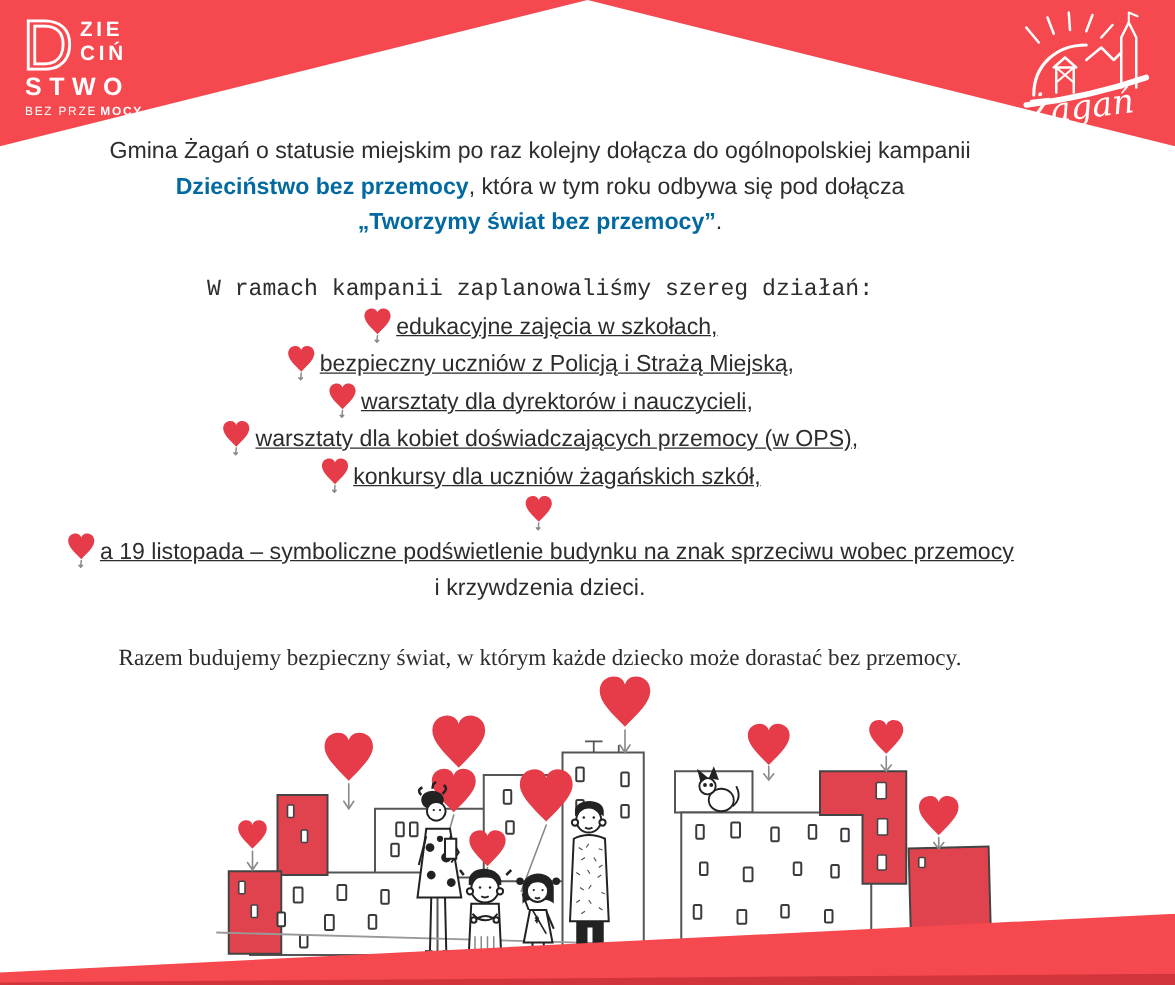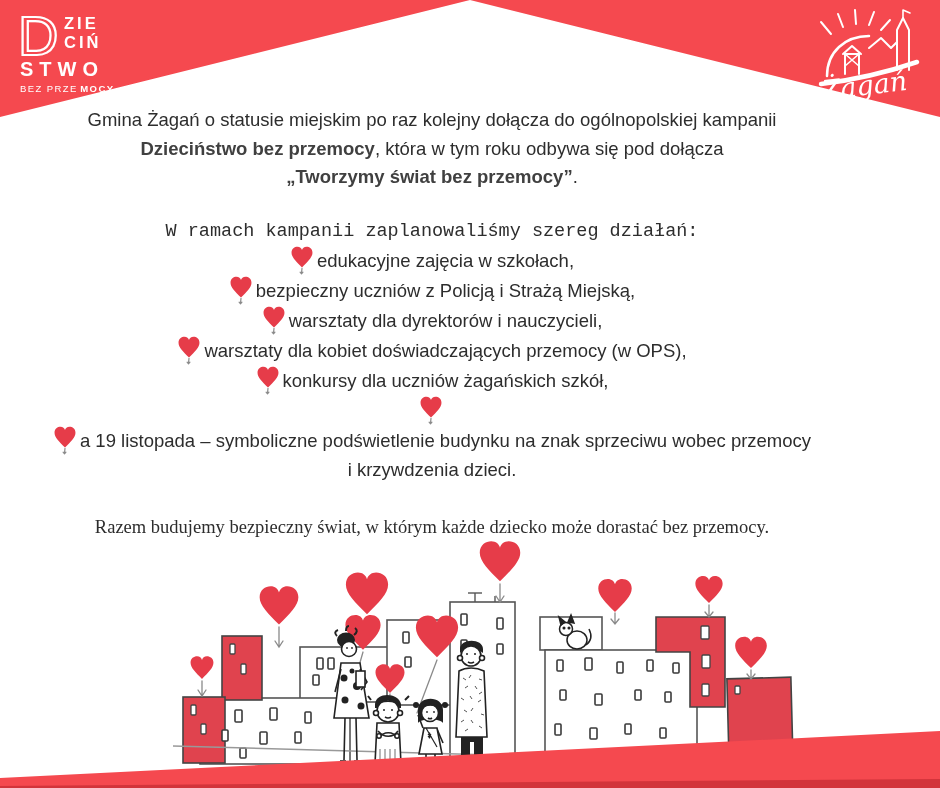--- a/index.html
+++ b/index.html
@@ -14,24 +14,24 @@
     background:#f5494f;
     clip-path:polygon(0 0,940px 0,940px 117px,470px 0px,0 117px);
   }
   .logo-left{position:absolute;top:8px;left:18px;width:118px;height:94px;}
   .logo-right{position:absolute;top:4px;left:793px;width:142px;height:102px;}
   
   .content{
     position:absolute;top:106px;left:0;width:774px;
     text-align:center;font-size:18.5px;line-height:28.5px;color:#2d2d2d;margin-left:45px;
   }
-  .red-bold{color:#404040;font-weight:700;}
+  .red-bold{color:#0369a1;font-weight:700;}
   .heading{margin-top:26px;font-family:Liberation Mono, monospace;}
   .closing{margin-top:28px;font-family:Liberation Serif, serif;}
-  .item span.t{vertical-align:baseline;}
+  .item span.t{vertical-align:baseline;text-decoration:underline;}
   .heart-bullet{width:24px;height:30px;vertical-align:-9px;margin-right:3px;}
   .hb{fill:#e63c49;}
   .hs{fill:none;stroke:#8a8a8a;stroke-width:5;stroke-linecap:round;stroke-linejoin:round;}
   
   .illus{position:absolute;left:165px;top:532px;width:645px;height:243px;}
   
   .footer-wrap{position:absolute;left:0;bottom:0;width:940px;height:68px;}
   .footer-main{
     position:absolute;inset:0;background:#f5494f;
     clip-path:polygon(0 58px,940px 11px,940px 68px,0 68px);

